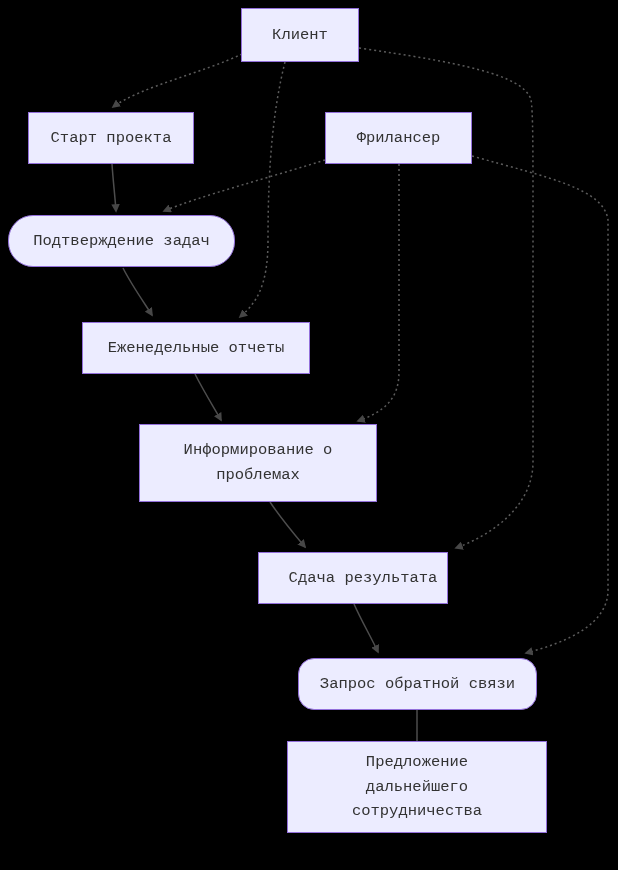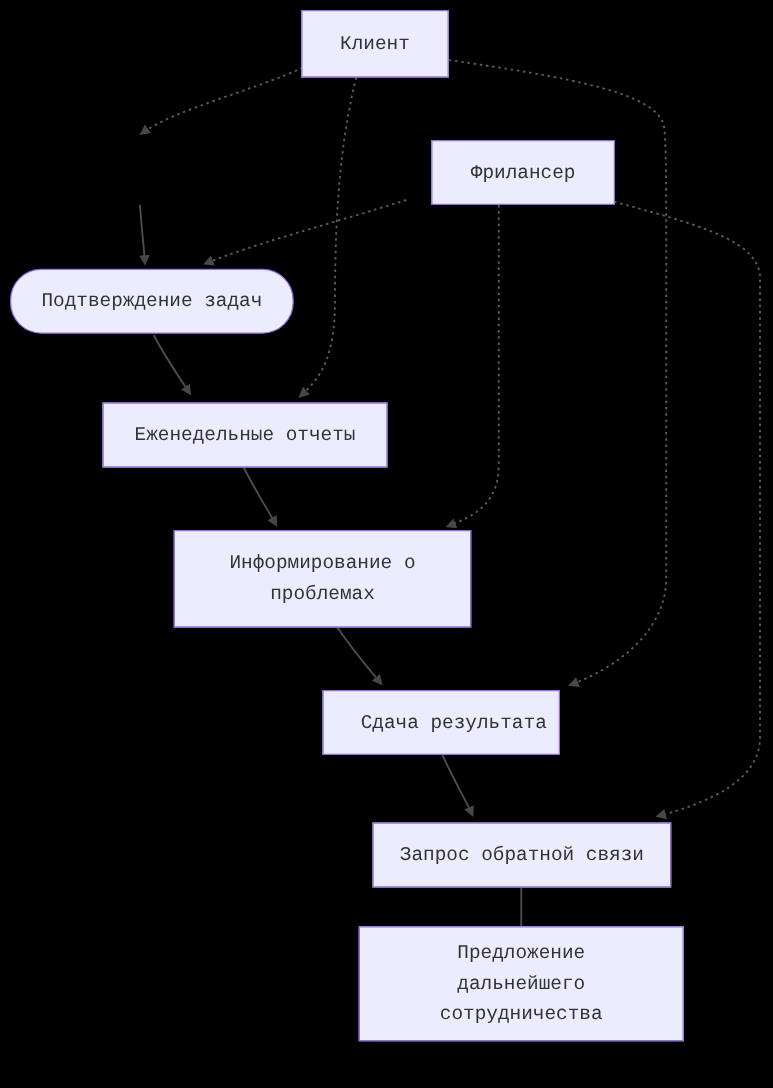--- a/index.html
+++ b/index.html
@@ -26,26 +26,26 @@
     text-align: center;
   }
   .node-label {
     color: #333333;
     font-size: 15.5px;
     line-height: 1.6;
     white-space: pre-line;
   }
   .n-client     { left: 241px; top: 8px;   width: 118px; height: 54px; }
   .n-start      { left: 28px;  top: 112px; width: 166px; height: 52px; }
-  .n-freelancer { left: 325px; top: 112px; width: 147px; height: 52px; margin-left: 20px; }
+  .n-freelancer { left: 325px; top: 112px; width: 147px; height: 52px; }
   .n-confirm    { left: 8px;   top: 215px; width: 227px; height: 52px; border-radius: 25px; }
   .n-weekly     { left: 82px;  top: 322px; width: 228px; height: 52px; align-items: center; }
   .n-inform     { left: 139px; top: 424px; width: 238px; height: 78px; }
   .n-delivery   { left: 258px; top: 552px; width: 190px; height: 52px; padding-left: 20px; }
-  .n-feedback   { left: 298px; top: 658px; width: 239px; height: 52px; }
+  .n-feedback   { left: 298px; top: 658px; width: 239px; height: 52px; border-radius: 16px; }
   .n-proposal   { left: 287px; top: 741px; width: 260px; height: 92px; }
 </style>
 </head>
 <body>
 
 <div class="diagram">
 
   <svg class="edges" width="618" height="870" viewBox="0 0 618 870">
     <defs>
       <marker id="arrowhead" viewBox="0 0 10 10" refX="8" refY="5" markerWidth="8.5" markerHeight="8.5" markerUnits="userSpaceOnUse" orient="auto">
@@ -65,20 +65,23 @@
     <path class="edge solid" marker-end="url(#arrowhead)" d="M195,374 C203,390 213,406 221,420"></path>
     <path class="edge solid" marker-end="url(#arrowhead)" d="M270,502 C280,517 294,534 305,547"></path>
     <path class="edge solid" marker-end="url(#arrowhead)" d="M354,604 C361,620 371,637 378,652"></path>
     <path class="edge solid" marker-end="url(#arrowhead)" d="M417,710 L417,753"></path>
   </svg>
 
   <div class="node n-client">
     <span class="node-label">Клиент</span>
   </div>
 
+  <div class="node n-start">
+    <span class="node-label">Старт проекта</span>
+  </div>
 
   <div class="node n-freelancer">
     <span class="node-label">Фрилансер</span>
   </div>
 
   <div class="node n-confirm">
     <span class="node-label">Подтверждение задач</span>
   </div>
 
   <div class="node n-weekly">

